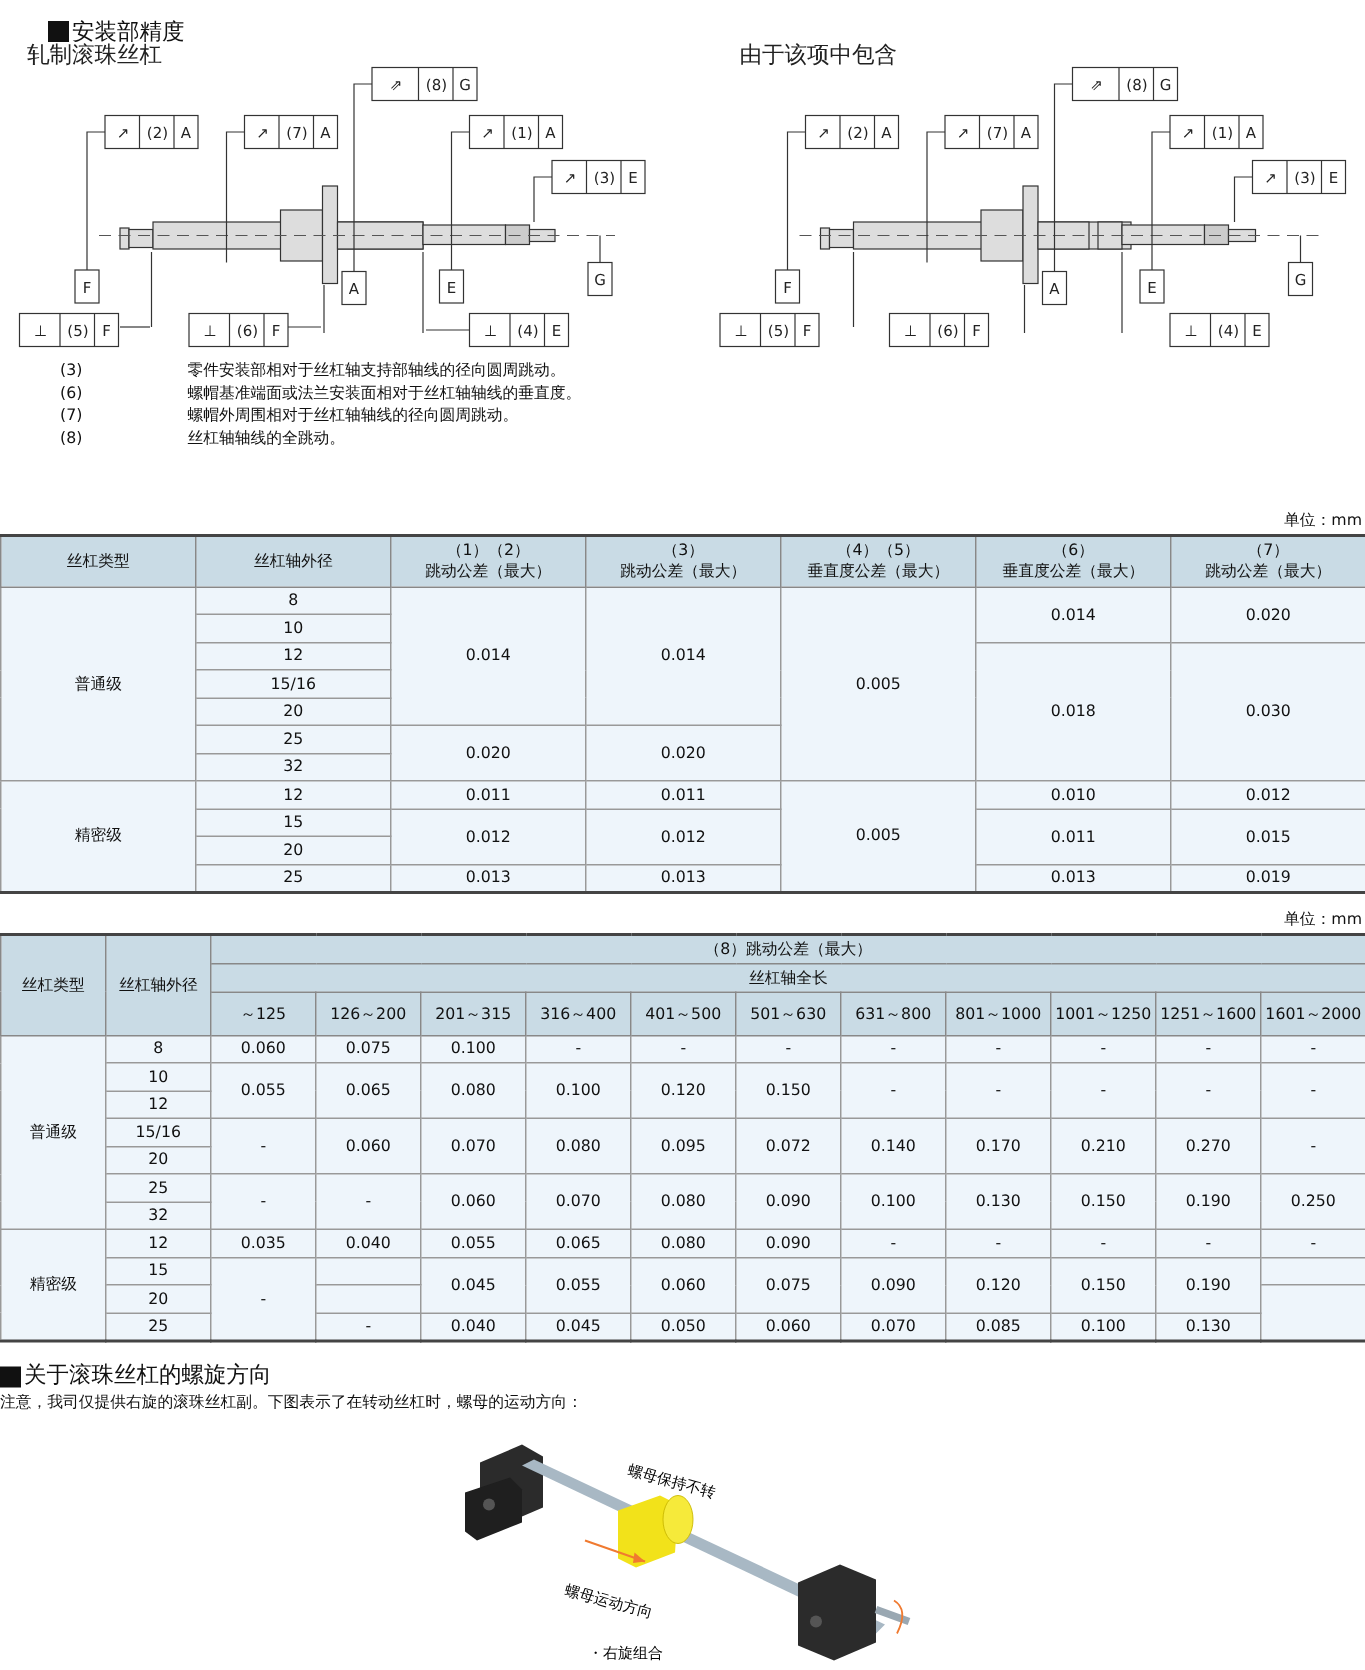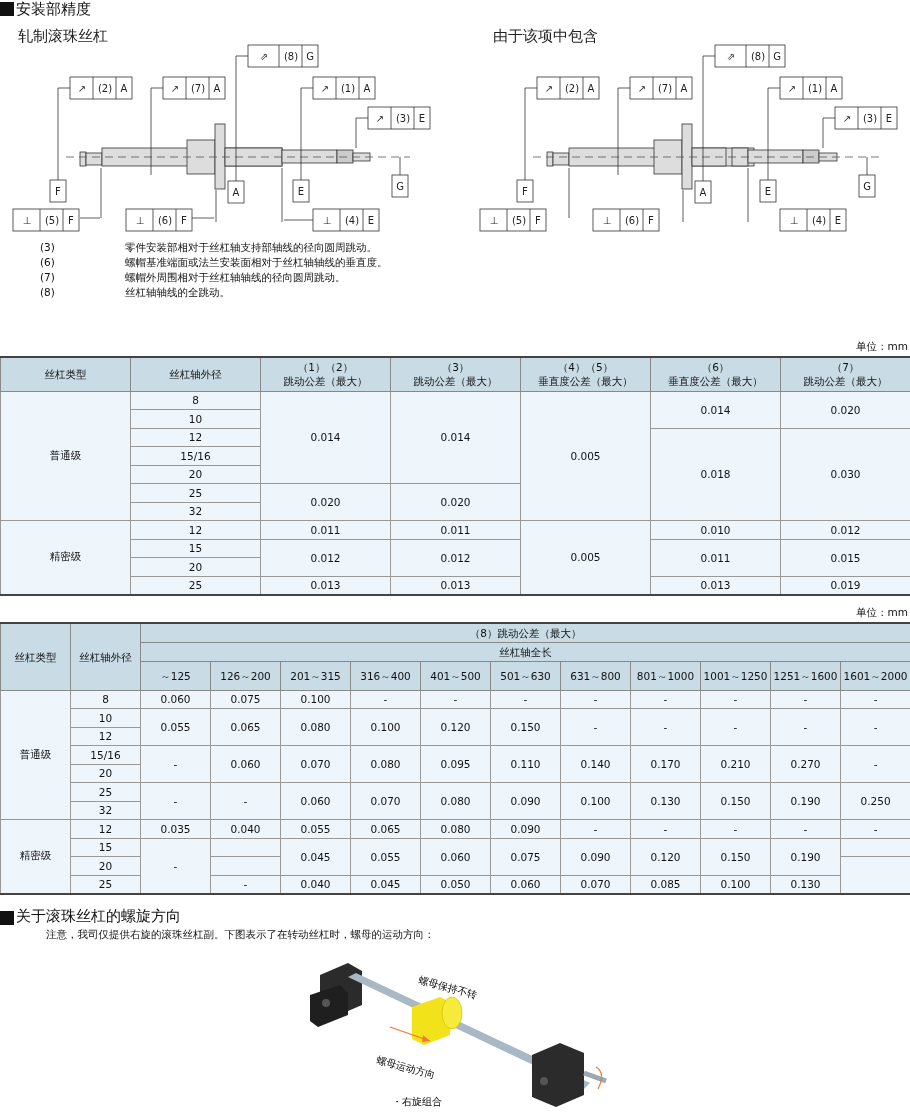--- a/index.html
+++ b/index.html
@@ -11,26 +11,26 @@
   .notes { position: absolute; left: 40px; top: 240px; font-size: 10.5px; line-height: 15px; color: #111; }
   .notes .row { display: flex; }
   .notes .k { width: 85px; white-space: pre; }
   .unit { position: absolute; right: 2px; font-size: 10.5px; color: #111; }
   table { position: absolute; left: 0; border-collapse: collapse; width: 910px; font-size: 10.5px; table-layout: fixed; }
   th { background: #c9dbe5; font-weight: normal; border: 1px solid #888; padding: 0; text-align: center; line-height: 14px; }
   td { background: #eef5fb; border: 1px solid #999; text-align: center; padding: 0; height: 18.5px; }
   table { border-top: 2px solid #444; border-bottom: 2px solid #444; }
   tr.grp-start td { border-top: 1.5px solid #333; }
   .t2 th, .t2 td { font-size: 10.5px; }
-  .note2 { position: absolute; left: 0; top: 928px; font-size: 10.5px; color: #111; padding-left: 46px; }
+  .note2 { position: absolute; left: 0; top: 928px; font-size: 10.5px; color: #111; }
 </style>
 </head>
 <body>
 
-<div class="sec-title" style="top:0;">
+<div class="sec-title" style="top:12px;padding-left:32px;">
   <span class="sq"></span>
   <span>安装部精度</span>
 </div>
 <div class="subtitle" style="left:18px; top:27px;">轧制滚珠丝杠</div>
 <div class="subtitle" style="left:493px; top:27px;">由于该项中包含</div>
 
 <svg class="diagram" style="left:0;" width="455" height="200" viewBox="0 40 455 200" font-family="DejaVu Sans, sans-serif" font-size="10">
   <g stroke="#333" fill="none" stroke-width="0.8">
 
     <rect x="80" y="152" width="6" height="14" fill="#ddd"></rect>
@@ -382,21 +382,21 @@
   <tr>
         <td>12</td>
       </tr>
   <tr>
     <td>15/16</td>
     <td rowspan="2">-</td>
         <td rowspan="2">0.060</td>
         <td rowspan="2">0.070</td>
         <td rowspan="2">0.080</td>
         <td rowspan="2">0.095</td>
-        <td rowspan="2">0.110</td>
+        <td rowspan="2">0.072</td>
         <td rowspan="2">0.140</td>
         <td rowspan="2">0.170</td>
         <td rowspan="2">0.210</td>
         <td rowspan="2">0.270</td>
         <td rowspan="2">-</td>
   </tr>
   <tr>
         <td>20</td>
       </tr>
   <tr>

